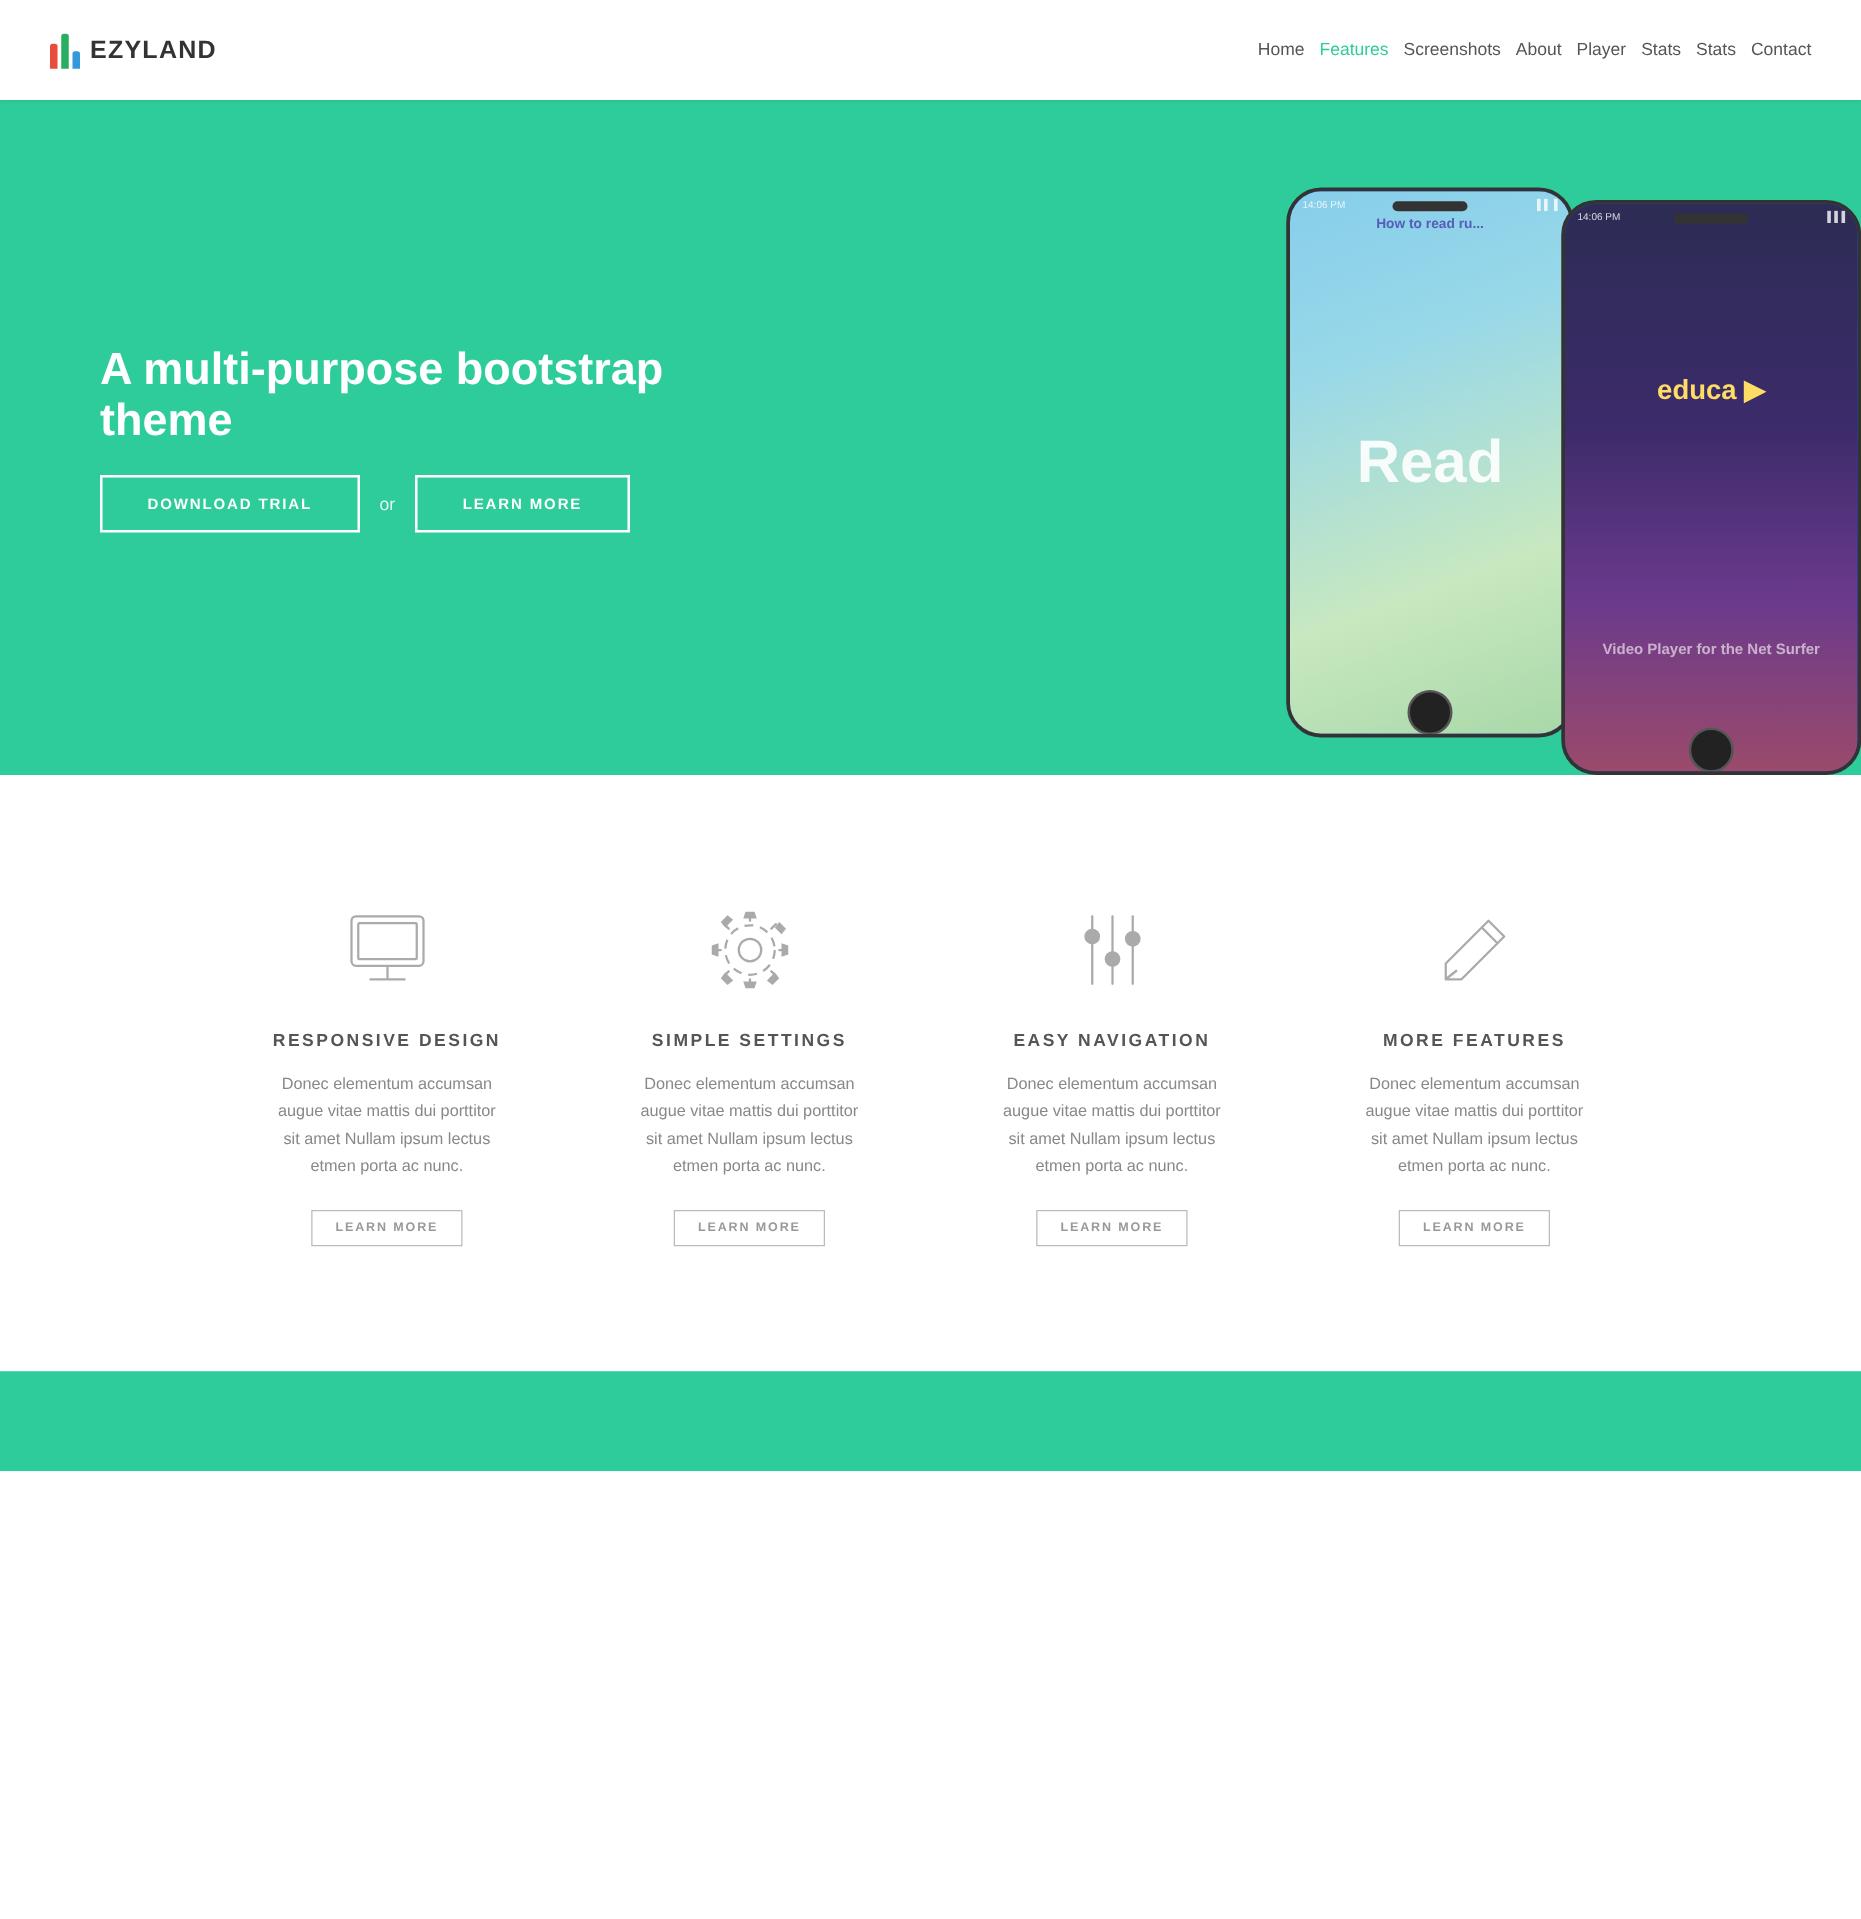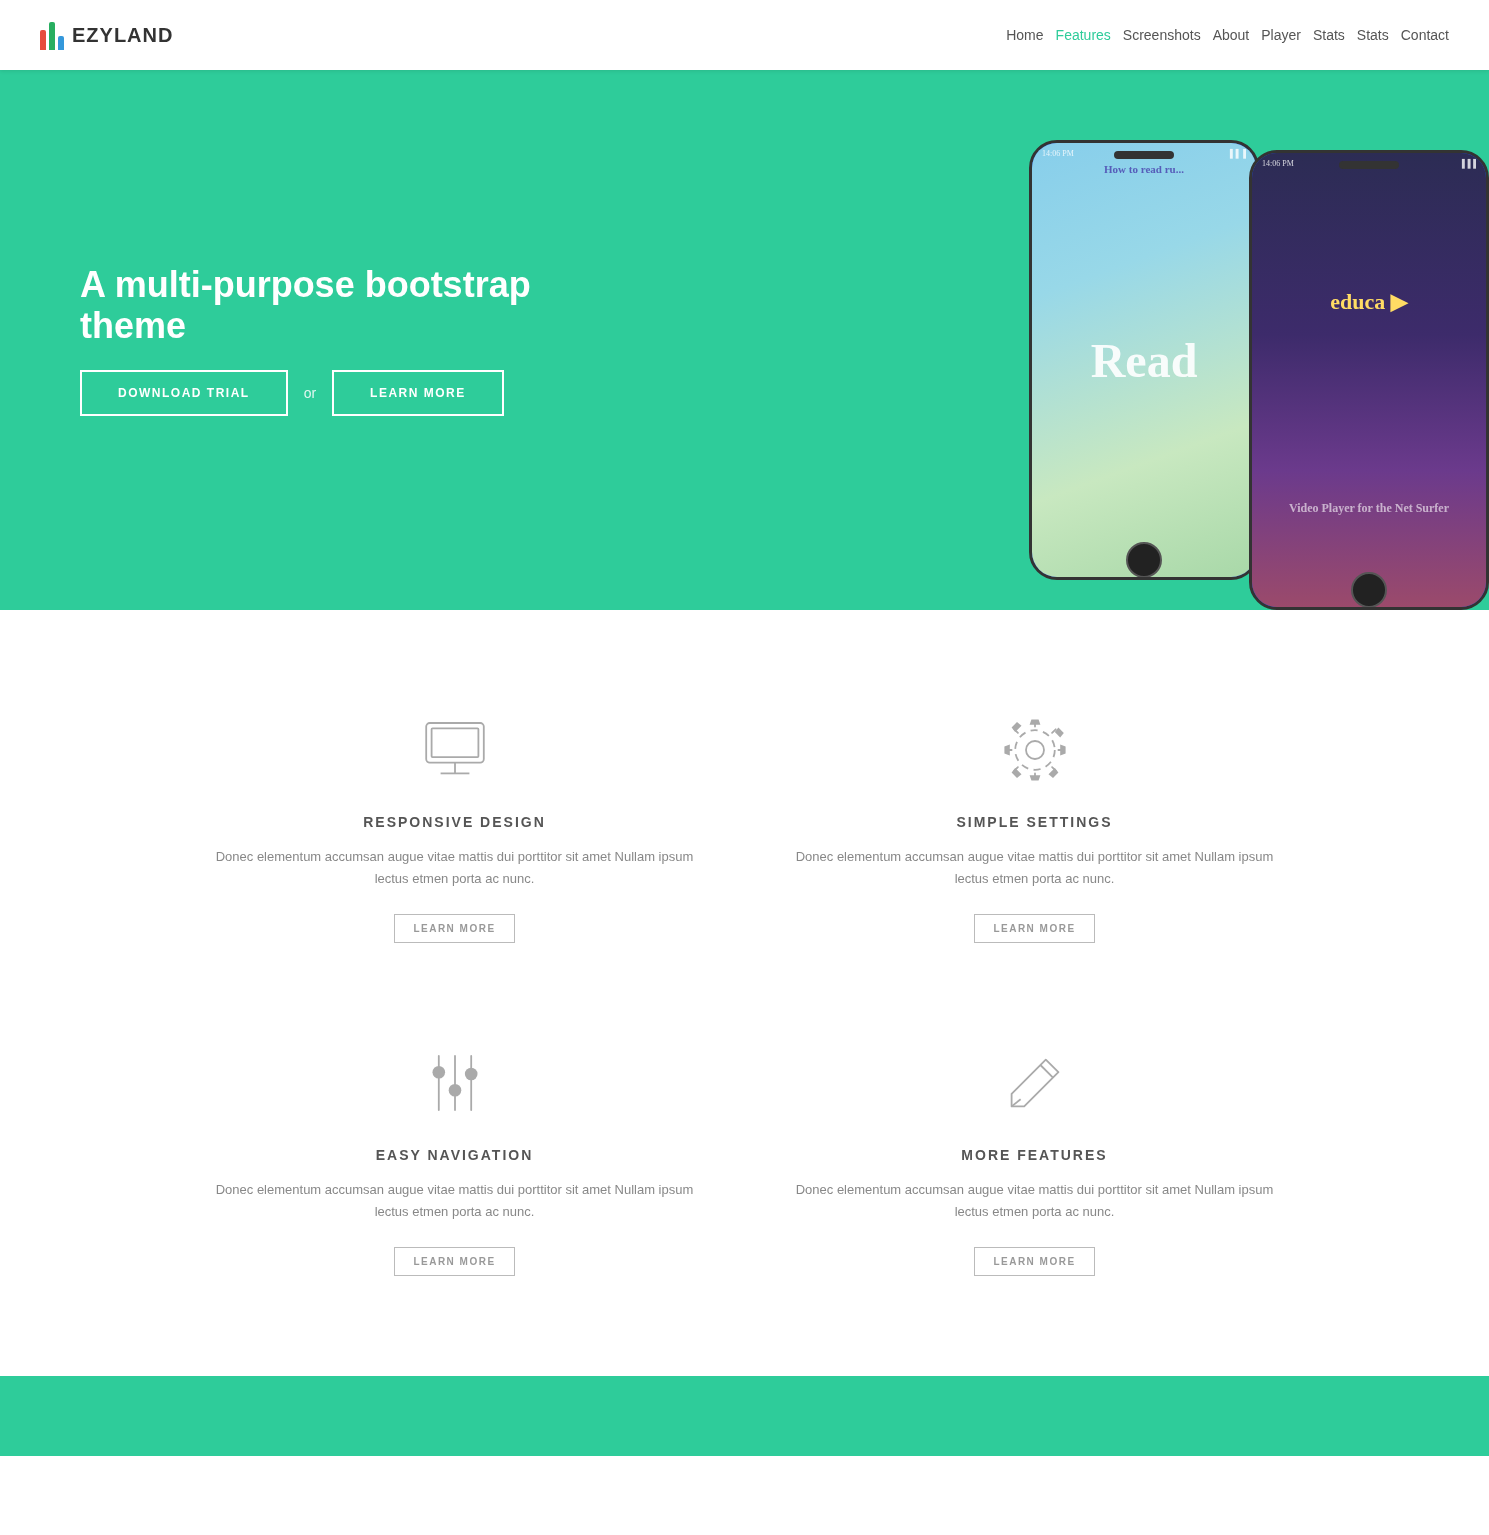--- a/index.html
+++ b/index.html
@@ -5,21 +5,21 @@
     * { margin: 0; padding: 0; box-sizing: border-box; }
     body { font-family: 'Arial', sans-serif; overflow-x: hidden; }
 
     
     .navbar {
       background: #fff;
       display: flex;
       align-items: center;
       justify-content: space-between;
       padding: 0 40px;
-      height: 70px;
+      height: 80px;
       box-shadow: 0 1px 4px rgba(0,0,0,0.1);
       position: relative;
       z-index: 10;
     }
     .logo {
       display: flex;
       align-items: center;
       gap: 8px;
       text-decoration: none;
     }
@@ -120,21 +120,20 @@
       display: flex;
       align-items: flex-end;
       gap: 10px;
     }
     .phone {
       border: 3px solid #333;
       border-radius: 28px;
       background: #1d4ed8;
       position: relative;
       overflow: hidden;
-      font-family: Liberation Serif, serif;
     }
     .phone-back {
       width: 230px;
       height: 440px;
       margin-bottom: 30px;
     }
     .phone-front {
       width: 240px;
       height: 460px;
       margin-bottom: 0;
@@ -214,21 +213,21 @@
       background: #222;
     }
 
     
     .features {
       background: #fff;
       padding: 80px 60px;
     }
     .features-grid {
       display: grid;
-      grid-template-columns: repeat(2, 1fr);
+      grid-template-columns: repeat(4, 1fr);
       gap: 60px;
       max-width: 1100px;
       margin: 0 auto;
     }
     .feature-card {
       text-align: center;
       padding: 20px;
     }
     .feature-icon {
       width: 80px;

